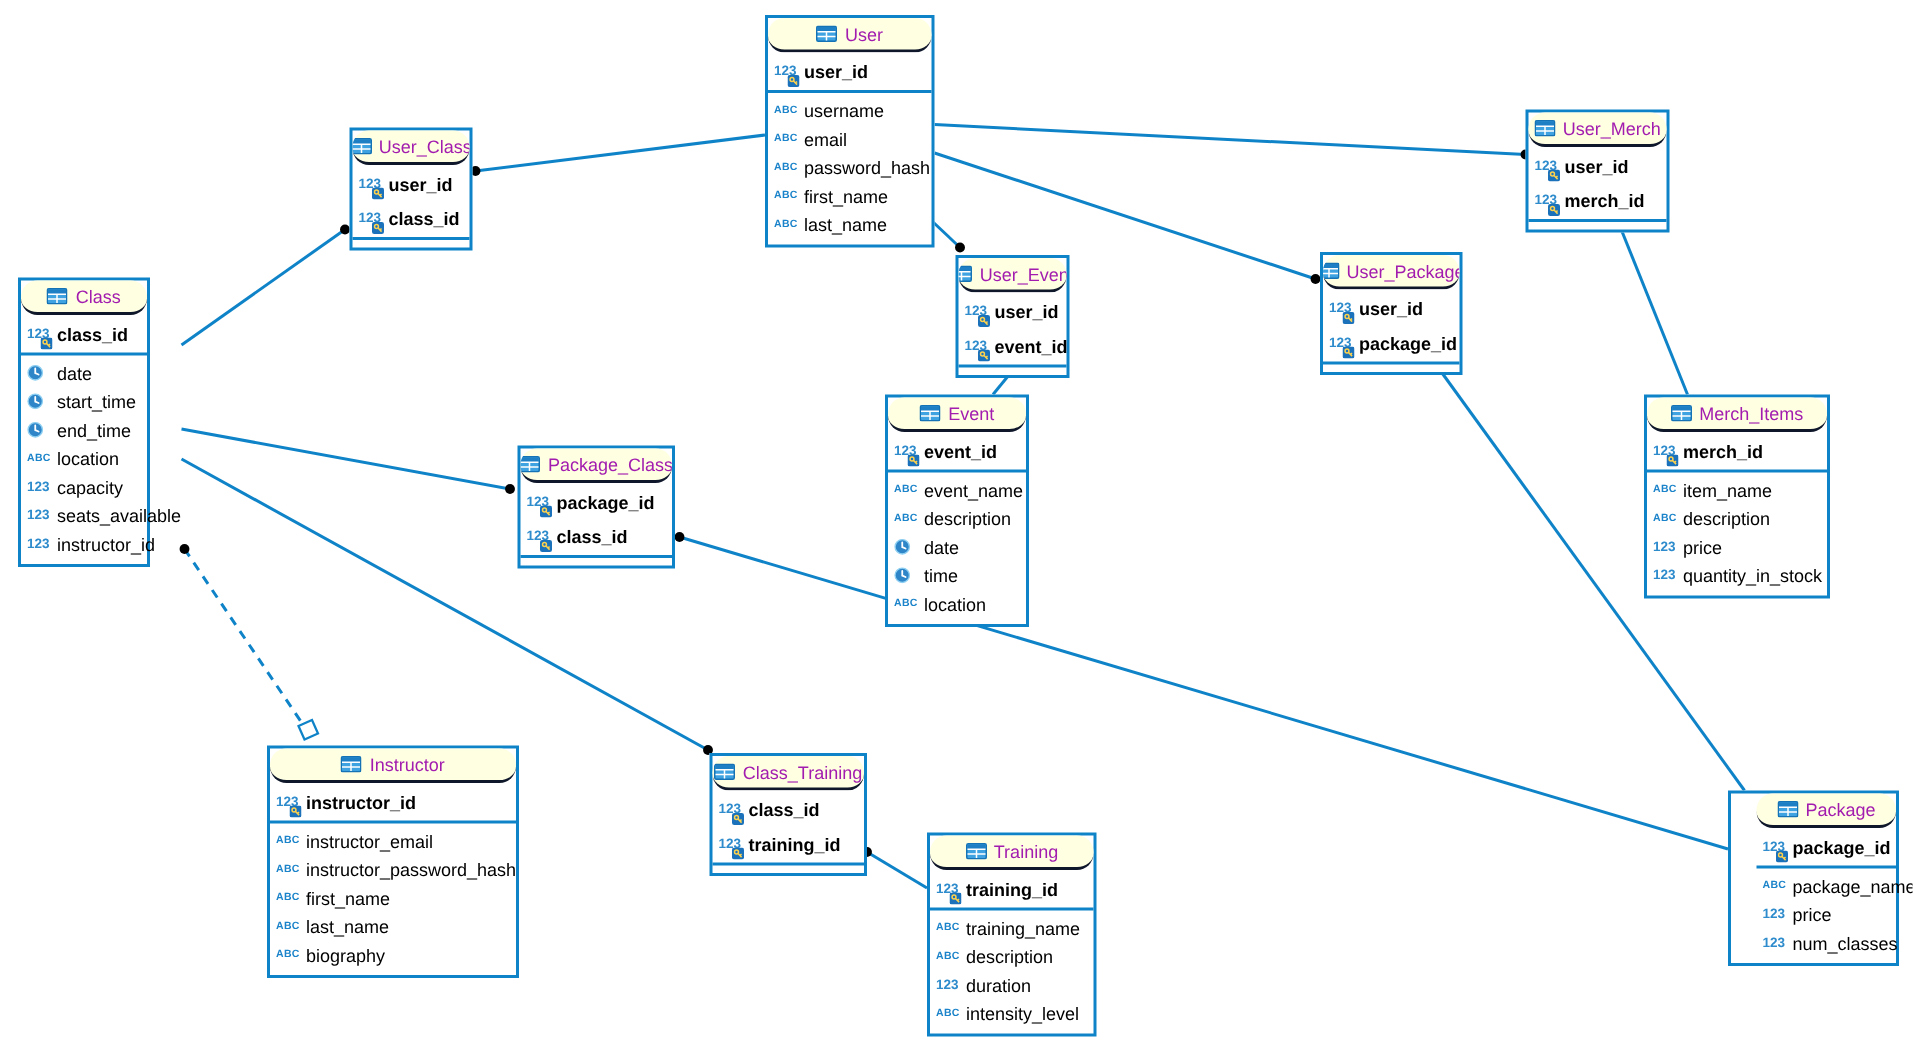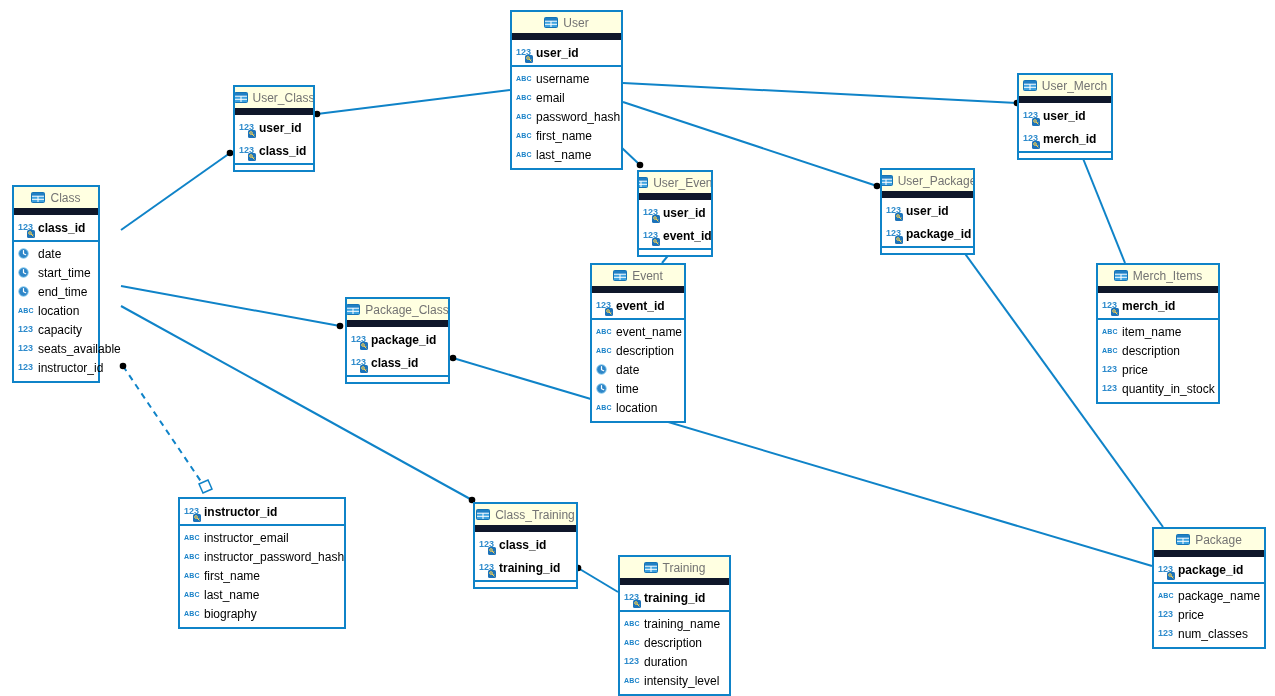--- a/index.html
+++ b/index.html
@@ -6,23 +6,23 @@
   body{
     width:1275px;height:696px;position:relative;background:#ffffff;
     font-family:"Liberation Sans",sans-serif;overflow:hidden;
   }
   #edges{position:absolute;left:0;top:0;z-index:1;}
   .entity{
     position:absolute;background:#ffffff;border:2px solid #0f83c8;
     box-sizing:border-box;z-index:2;
   }
   .entity-header{
-    background:#ffffe1;border-bottom:7px solid #0f172a;height:21px;
+    background:#ffffe1;border-bottom:2px solid #0f172a;height:21px;
     display:flex;align-items:center;justify-content:center;gap:5px;
-    font-size:12px;color:#737373;white-space:nowrap;overflow:hidden;
+    font-size:12px;color:#a21caf;white-space:nowrap;overflow:hidden;border-radius:11px;
   }
   .pk-section{border-bottom:2px solid #0f83c8;padding:1px 0;}
   .field-section{padding:2px 0 4px 0;}
   .junction-footer{height:5px;}
   .col-row{
     display:flex;align-items:center;padding-left:4px;height:19px;
     font-size:12px;color:#000;white-space:nowrap;border-radius:11px;
   }
   .col-row.pk{height:23px;font-weight:bold;}
   .icon-cell{
@@ -496,20 +496,30 @@
                 <circle cx="3" cy="3" r="1.3" fill="none" stroke="#ffd24d" stroke-width="1"></circle>
                 <path d="M4 4 L6.4 6.4 M5.2 5.2 L6.4 4.4" stroke="#ffd24d" stroke-width="1" fill="none"></path>
               </svg></span>
           </span>
           <span>class_id</span>
         </div>
       </div>
       <div class="junction-footer"></div>
     </div>
     <div class="entity" style="left: 178px; top: 497px; width: 168px;">
+      <div class="entity-header">
+        <span class="tbl-ic"><svg width="14" height="11" viewBox="0 0 14 11">
+            <rect x="0.5" y="0.5" width="13" height="10" rx="1" fill="#3ea3e0" stroke="#1573b5"></rect>
+            <rect x="1" y="1" width="12" height="3" fill="#1f7fc4"></rect>
+            <line x1="1" y1="4.2" x2="13" y2="4.2" stroke="#ffffff" stroke-width="1"></line>
+            <line x1="1" y1="7.3" x2="13" y2="7.3" stroke="#ffffff" stroke-width="1"></line>
+            <line x1="7" y1="4.2" x2="7" y2="10" stroke="#ffffff" stroke-width="1"></line>
+          </svg></span>
+        <span>Instructor</span>
+      </div>
       <div class="pk-section">
         <div class="col-row pk">
           <span class="icon-cell">
             <span class="num-ic">123</span>
             <span class="pk-badge"><svg width="8" height="8" viewBox="0 0 8 8">
                 <rect width="8" height="8" rx="1.5" fill="#1b72ba"></rect>
                 <circle cx="3" cy="3" r="1.3" fill="none" stroke="#ffd24d" stroke-width="1"></circle>
                 <path d="M4 4 L6.4 6.4 M5.2 5.2 L6.4 4.4" stroke="#ffd24d" stroke-width="1" fill="none"></path>
               </svg></span>
           </span>
@@ -630,21 +640,21 @@
           <span>duration</span>
         </div>
         <div class="col-row">
           <span class="icon-cell">
             <span class="txt-ic">ABC</span>
           </span>
           <span>intensity_level</span>
         </div>
       </div>
     </div>
-    <div class="entity" style="left: 1152px; top: 527px; width: 114px;">
+    <div class="entity" style="left: 1152px; top: 527px; width: 114px; padding-left: 17px;">
       <div class="entity-header">
         <span class="tbl-ic"><svg width="14" height="11" viewBox="0 0 14 11">
             <rect x="0.5" y="0.5" width="13" height="10" rx="1" fill="#3ea3e0" stroke="#1573b5"></rect>
             <rect x="1" y="1" width="12" height="3" fill="#1f7fc4"></rect>
             <line x1="1" y1="4.2" x2="13" y2="4.2" stroke="#ffffff" stroke-width="1"></line>
             <line x1="1" y1="7.3" x2="13" y2="7.3" stroke="#ffffff" stroke-width="1"></line>
             <line x1="7" y1="4.2" x2="7" y2="10" stroke="#ffffff" stroke-width="1"></line>
           </svg></span>
         <span>Package</span>
       </div>

